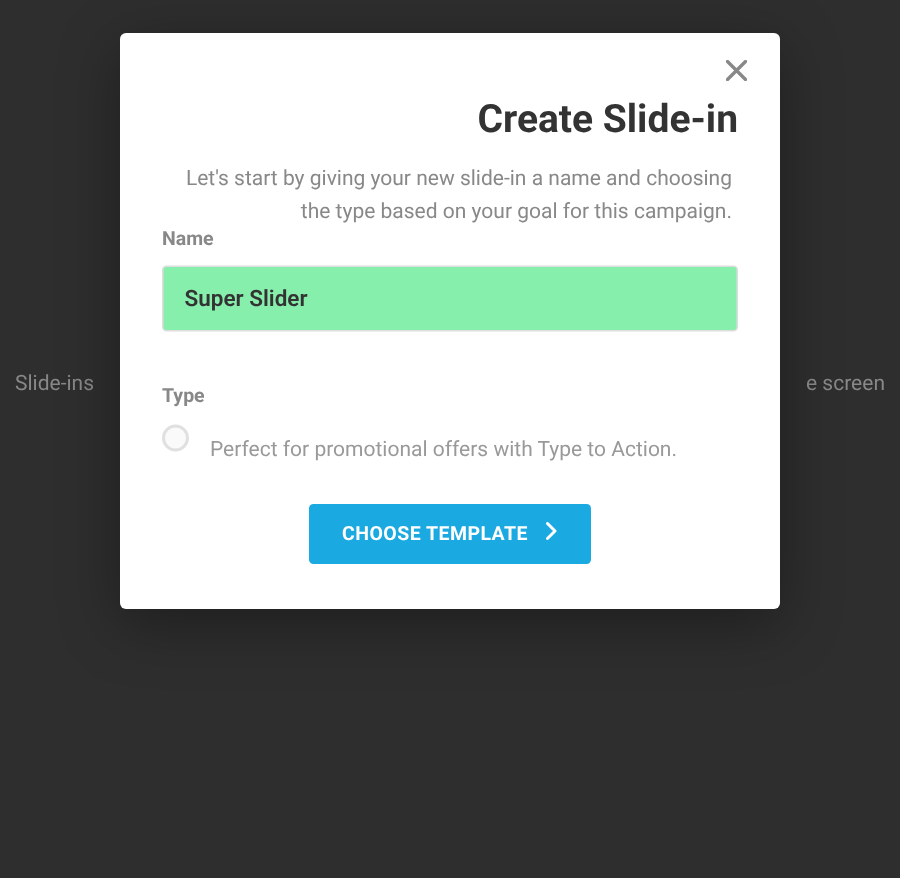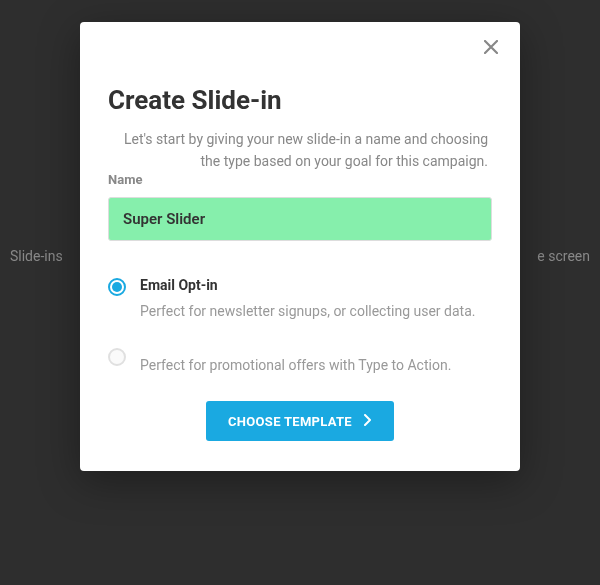--- a/index.html
+++ b/index.html
@@ -38,25 +38,25 @@
     .close {
       position: absolute;
       top: 14px;
       right: 18px;
       cursor: pointer;
       color: #888;
       padding: 4px;
     }
     .close svg { width: 14px; height: 14px; display: block; }
     .title {
-      text-align: left;
+      text-align: right;
       font-size: 26px;
       font-weight: 700;
       color: #333;
-      margin-top: 45px;
+      margin-top: 25px;
     }
     .subtitle {
       text-align: right;
       font-size: 14px;
       color: #888;
       line-height: 1.55;
       margin-top: 14px;
       padding: 0 4px;
     }
     .field-group { }
@@ -149,28 +149,22 @@
 
   <h1 class="title">Create Slide-in</h1>
   <p class="subtitle">Let's start by giving your new slide-in a name and choosing the type based on your goal for this campaign.</p>
 
   <div class="field-group">
     <label class="field-label">Name</label>
     <input class="name-input" type="text" value="Super Slider" style="">
   </div>
 
   <div class="type-group">
+    <label class="field-label">Type</label>
 
-    <div class="type-option">
-      <div class="radio selected"></div>
-      <div class="option-text">
-        <div class="type-label">Email Opt-in</div>
-        <div class="type-desc">Perfect for newsletter signups, or collecting user data.</div>
-      </div>
-    </div>
 
     <div class="type-option">
       <div class="radio unselected"></div>
       <div class="option-text">
         <div class="type-desc">Perfect for promotional offers with Type to Action.</div>
       </div>
     </div>
   </div>
 
   <div class="actions">

